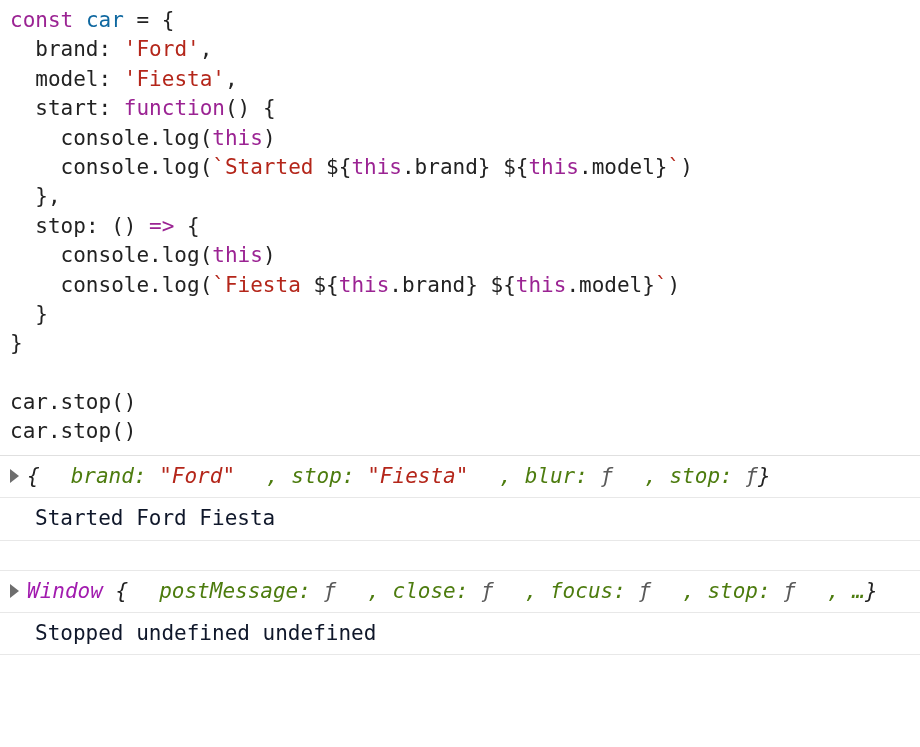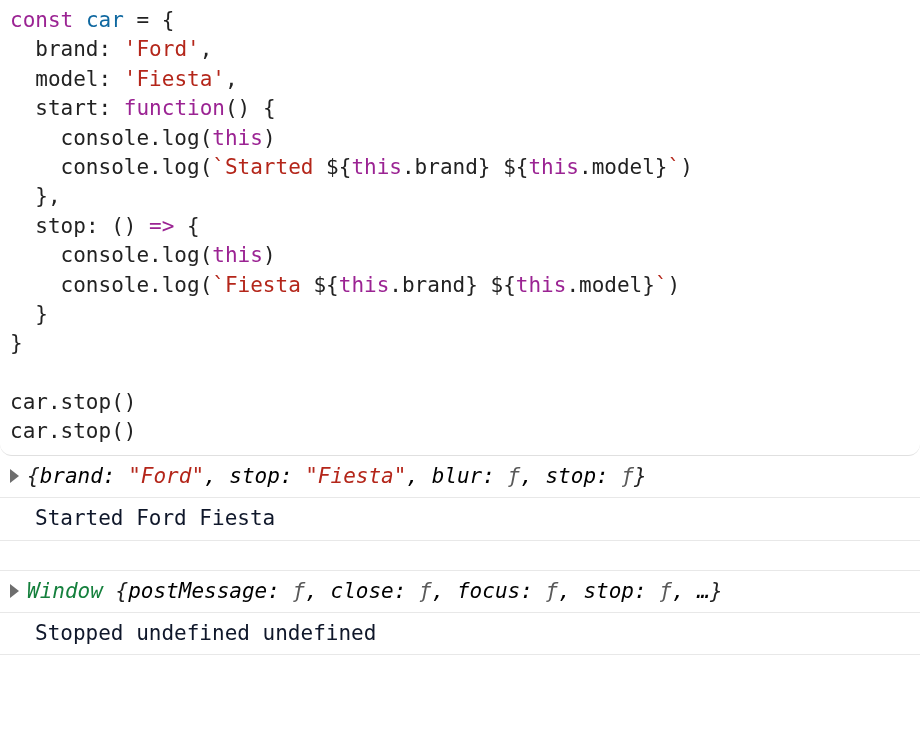--- a/index.html
+++ b/index.html
@@ -10,21 +10,20 @@
     font-size: 21px;
     line-height: 1.4;
     background: #fff;
     color: #222;
     width: 920px;
   }
   .code-pane {
     padding: 6px 10px 8px 10px;
     white-space: pre;
     border-bottom: 1px solid #e0e0e0;
-    border-radius: 12px;
   }
   .tok-kw   { color: #9b2393; }   
   .tok-decl { color: #0f68a0; }   
   .tok-prop { color: #222; }
   .tok-punc { color: #222; }
   .tok-str  { color: #b4261a; }   
   .tok-this { color: #9b2393; }
   .tok-arrow{ color: #9b2393; }
   .tok-func { color: #222; }
 
@@ -43,25 +42,25 @@
     border-left: 9px solid #6e6e6e;
     margin-top: 7px;
     flex-shrink: 0;
   }
   .gap { width: 17px; flex-shrink: 0; }
   .obj {
     font-style: italic;
     color: #5a5a5a;
     white-space: pre-wrap;
   }
-  .obj .k { color: #000000; font-style: italic; }
+  .obj .k { color: #4d7c0f; font-style: italic; margin-left: 31px; }
   .obj .v-str { color: #b4261a; font-style: italic; }
   .obj .v-f { color: #5a5a5a; font-style: italic; }
   .obj .brace { color: #222; font-style: italic; }
-  .obj .lead { color: #15803d; font-style: italic; }
+  .obj .lead { color: #a21caf; font-style: italic; }
   .plain {
     color: #0f172a;
     font-style: normal;
   }
   .spacer-row {
     border-bottom: 1px solid #e8e8e8;
     height: 30px;
   }
 </style>
 </head>

